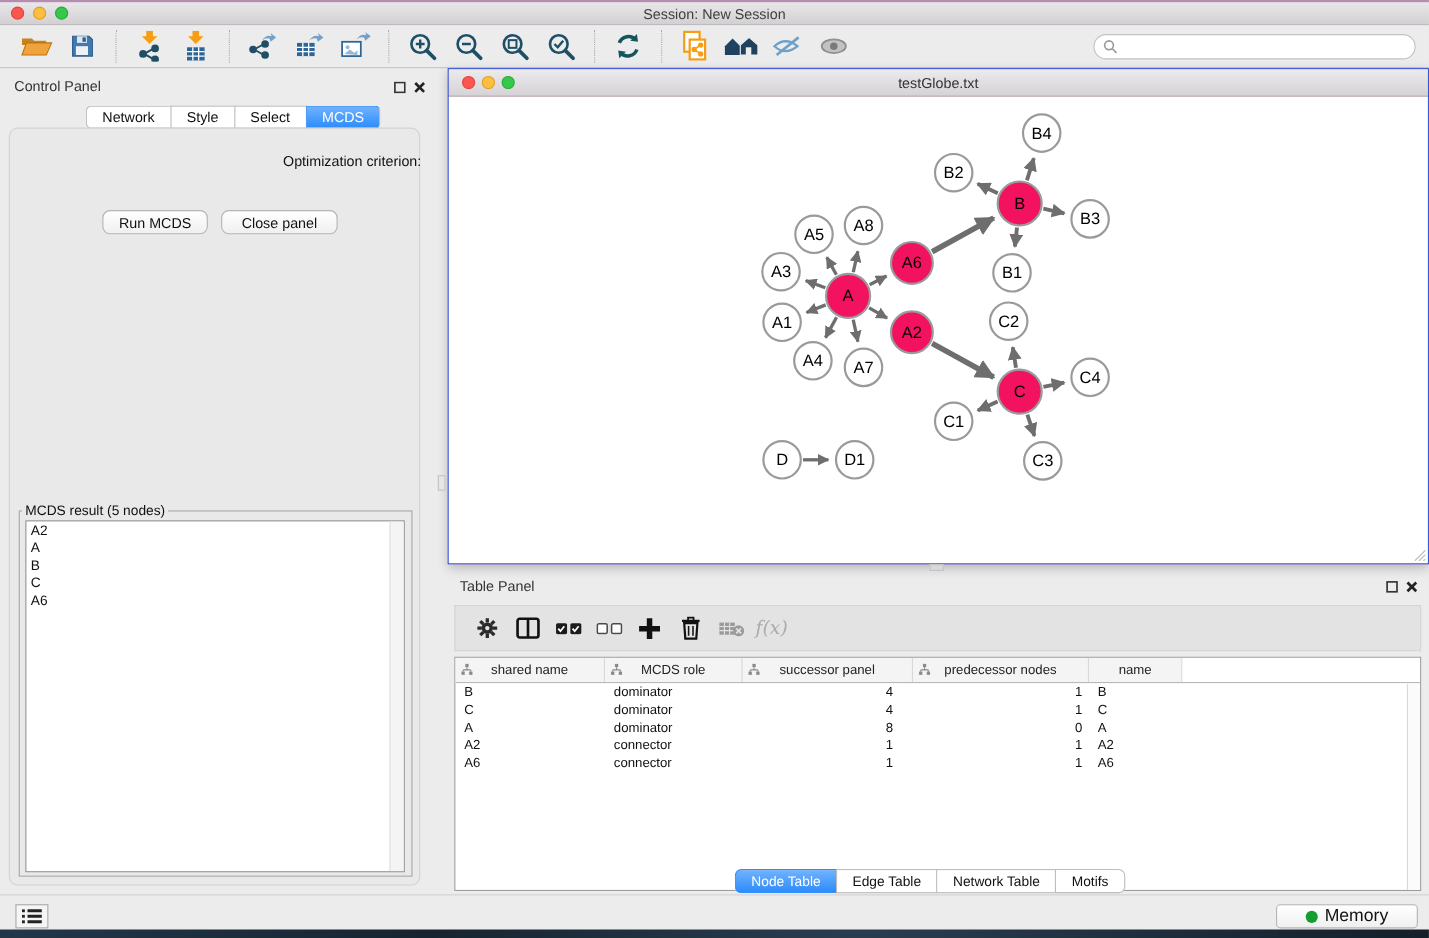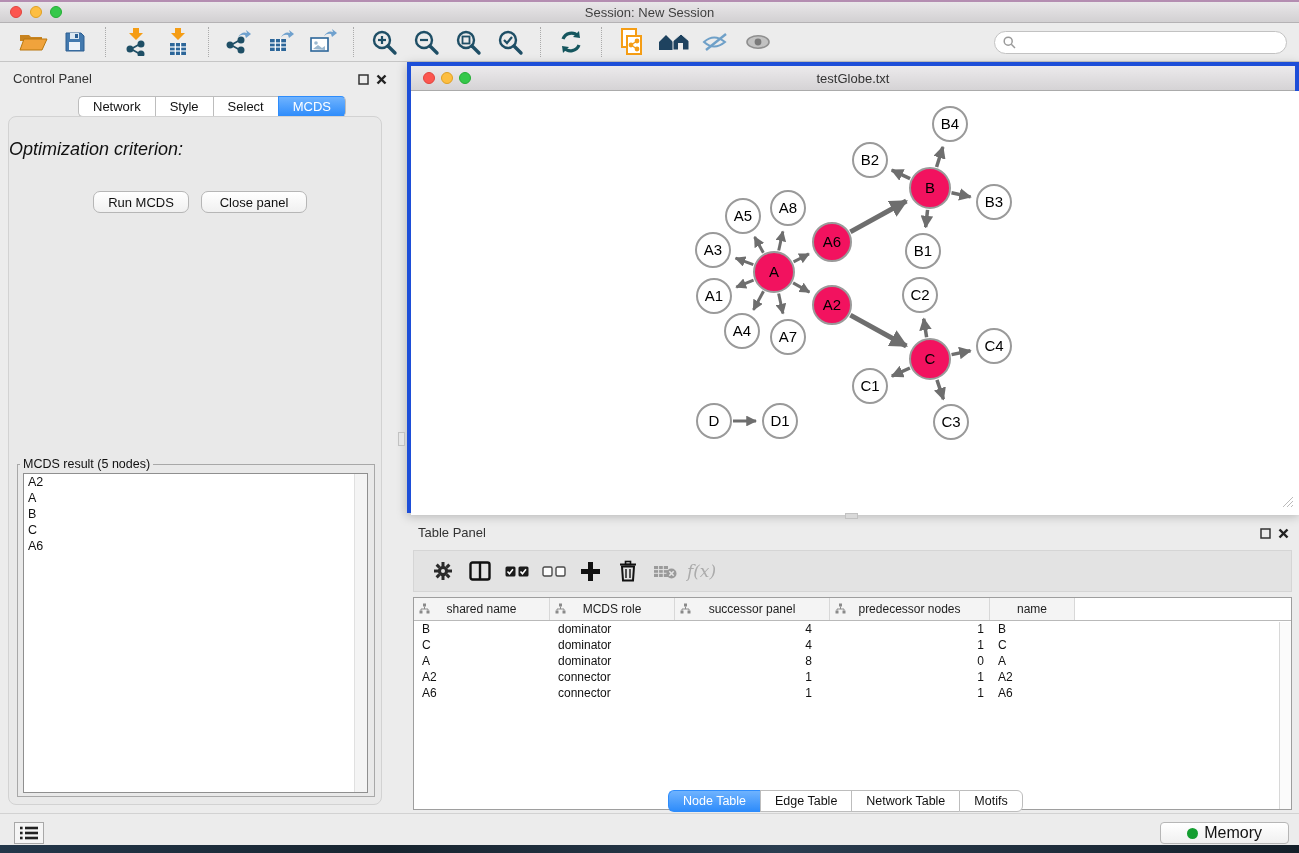--- a/index.html
+++ b/index.html
@@ -42,21 +42,21 @@
     height:21px; padding:0 14px; font-size:13px; line-height:20px;
     background:#FFF; border:1px solid #BDBDBD; border-right:none; color:#111; cursor:default;
   }
   .cp-tabs .tab:first-child { border-radius:5px 0 0 5px; }
   .cp-tabs .tab:last-child  { border-right:1px solid #BDBDBD; border-radius:0 5px 5px 0; }
   .tab.sel { background:linear-gradient(#6FB3FE,#2E8CFB); color:#FFF; border-color:#2E8CFB; }
   .cp-panel {
     position:absolute; left:8px; top:116px; width:374px; height:689px;
     background:#E9E9E9; border:1px solid #D2D2D2; border-radius:8px;
   }
-  .opt-label { position:absolute; left:0; width:374px; top:22px; text-align:left; font-size:18px; color:#111;font-style:italic; }
+  .opt-label { position:absolute; left:0; width:374px; top:22px; text-align:right; font-size:13px; color:#111; }
   .dropdown {
     position:absolute; left:36px; top:41px; width:303px; height:24px;
     background:#FFF; border:1px solid #B5B5B5; border-radius:4px;
     font-size:13px; line-height:22px; padding-left:9px; color:#111;
   }
   .dd-stepper {
     position:absolute; right:-1px; top:-1px; width:22px; height:24px; border-radius:0 4px 4px 0;
     background:linear-gradient(#6FB3FE,#2E8CFB); display:flex; flex-direction:column; align-items:center; justify-content:center; gap:2px;
   }
   .dd-up { width:0; height:0; border-left:4px solid transparent; border-right:4px solid transparent; border-bottom:5px solid #FFF; }
@@ -75,21 +75,21 @@
   .result-group legend { padding:0 3px; margin-left:2px; font-size:12.5px; }
   .result-list {
     position:absolute; left:5px; top:2px; width:345px; height:320px;
     background:#FFF; border:1px solid #8F8F8F; overflow:hidden; position:relative;
   }
   .result-scroll { position:absolute; right:0; top:0; width:13px; height:100%; background:#F4F4F4; border-left:1px solid #E0E0E0; }
   .result-item { font-size:12.5px; line-height:16px; padding-left:4px; color:#111; }
   
   .netwin {
     position:absolute; left:407px; top:62px; width:892px; height:451px;
-    background:#f9a8d4; border:4px solid #1d4ed8; box-shadow:0 3px 10px rgba(0,0,0,0.25);
+    background:#f9a8d4; border:1px solid #1d4ed8; box-shadow:0 3px 10px rgba(0,0,0,0.25);
   }
   .netwin-titlebar {
     position:absolute; left:0; top:0; width:100%; height:25px;
     background:linear-gradient(#ECEAEC,#D5D3D5); border-bottom:1px solid #ABABAB;
   }
   .netwin-titlebar .tl { top:6px; }
   .netwin-titlebar .tl.red { left:12px; } .netwin-titlebar .tl.yellow { left:30px; } .netwin-titlebar .tl.green { left:48px; }
   .netwin-titlebar .wtitle { position:absolute; left:0; right:0; top:5px; text-align:center; font-size:13px; color:#333; }
   .net-canvas { position:absolute; left:0; top:25px; width:890px; height:424px; background:#FFF;text-decoration:underline; }
   .grip-v { position:absolute; left:398px; top:432px; width:7px; height:14px; background:#E6E6E6; border:1px solid #C2C2C2; }

